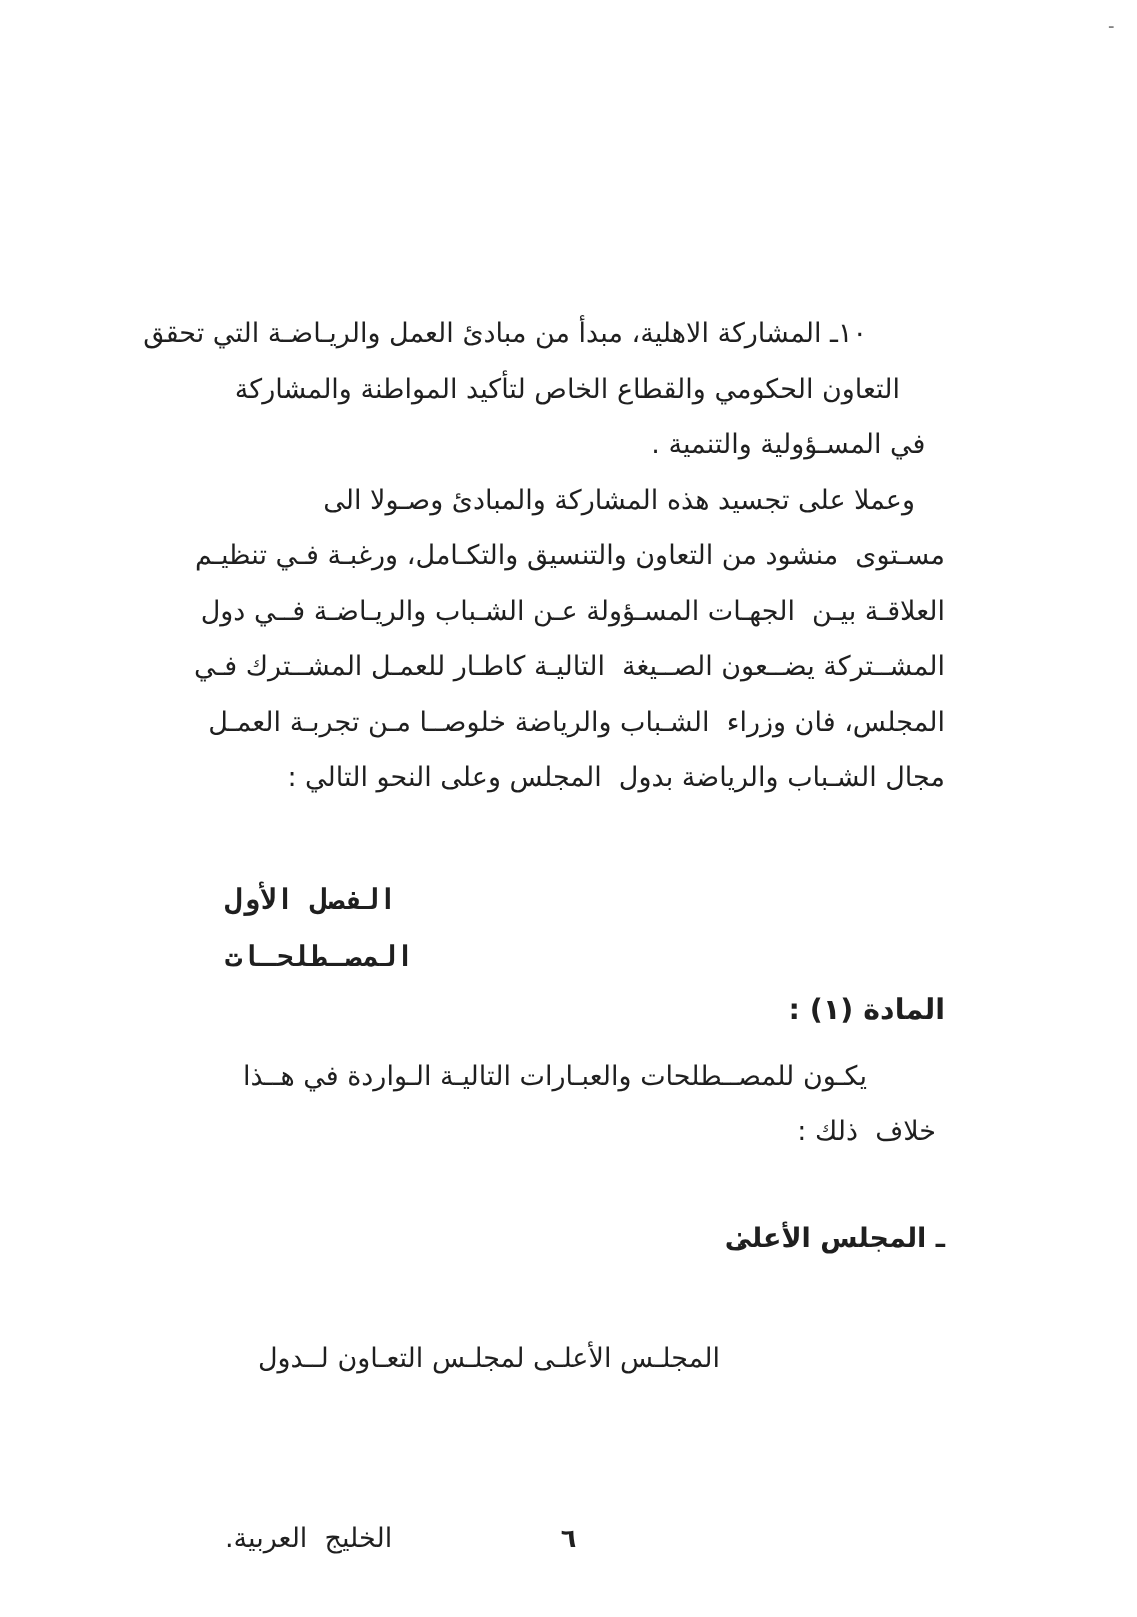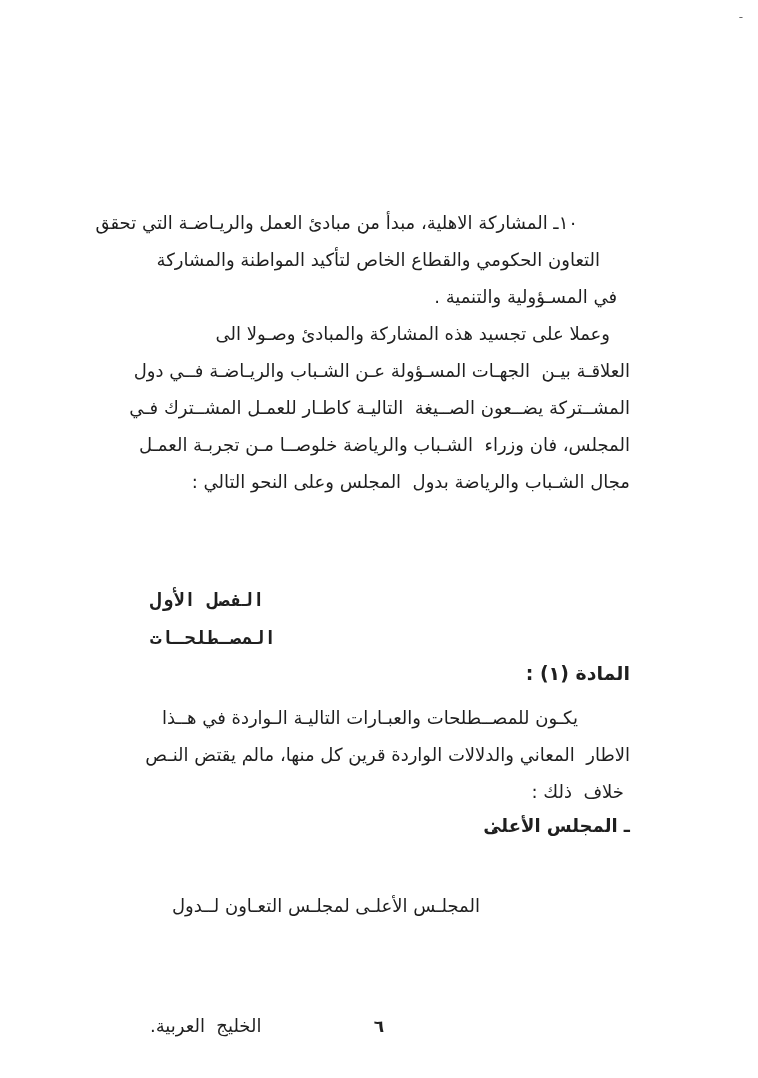--- a/index.html
+++ b/index.html
@@ -103,35 +103,35 @@
 
 <div class="page">
 
   <span class="corner-mark">-</span>
 
   <div class="text-col block-main">
     <div class="tline ind52">١٠ـ المشاركة الاهلية، مبدأ من مبادئ العمل والريـاضـة التي تحقق</div>
     <div class="tline ind30">التعاون الحكومي والقطاع الخاص لتأكيد المواطنة والمشاركة</div>
     <div class="tline ind13">في المسـؤولية والتنمية .</div>
     <div class="tline ind20">وعملا على تجسيد هذه المشاركة والمبادئ وصـولا الى</div>
+    <div class="tline">مسـتوى  منشود من التعاون والتنسيق والتكـامل، ورغبـة فـي تنظيـم</div>
     <div class="tline">العلاقـة بيـن  الجهـات المسـؤولة عـن الشـباب والريـاضـة فــي دول</div>
     <div class="tline">المشــتركة يضــعون الصــيغة  التاليـة كاطـار للعمـل المشــترك فـي</div>
     <div class="tline">المجلس، فان وزراء  الشـباب والرياضة خلوصــا مـن تجربـة العمـل</div>
     <div class="tline">مجال الشـباب والرياضة بدول  المجلس وعلى النحو التالي :</div>
   </div>
 
   <div class="text-col block-chapter">
     <div class="h-title">الفصل الأول</div>
     <div class="h-subtitle">المصـطلحـات</div>
   </div>
 
   <div class="text-col block-article">
     <div class="art-heading">المادة (١) :</div>
     <div class="tline ind52">يكـون للمصــطلحات والعبـارات التاليـة الـواردة في هــذا</div>
-    <div class="tline">الاطار  المعاني والدلالات الواردة قرين كل منها، مالم يقتض النـص</div>
     <div class="tline ind6">خلاف  ذلك :</div>
   </div>
 
   <div class="text-col block-defs">
     <div class="def-row">
       <div class="def-term">ـ المجلس الأعلى</div>
       <div class="def-sep">:</div>
       <div class="def-body">
         <div>المجلـس الأعلـى لمجلـس التعـاون لــدول</div>
         <div class="def-cont">الخليج  العربية.</div>

